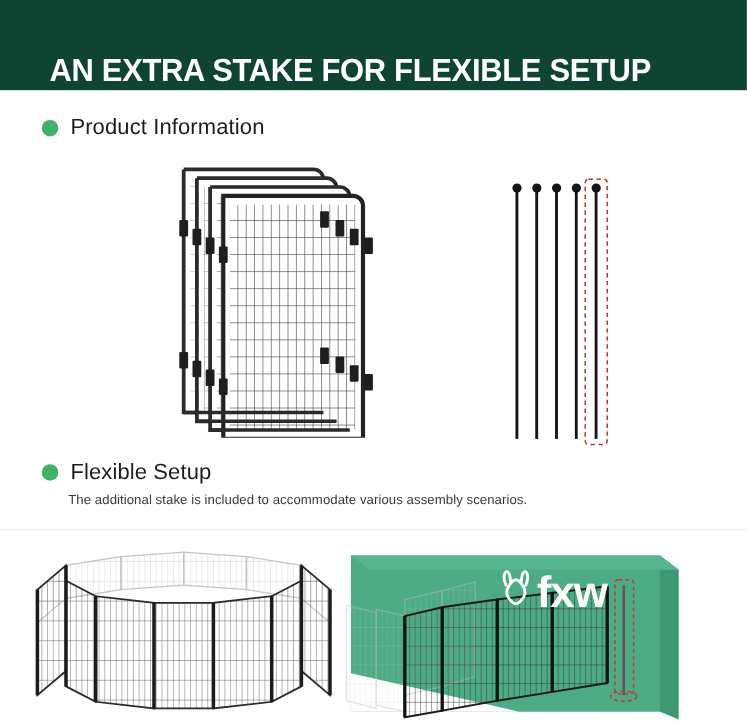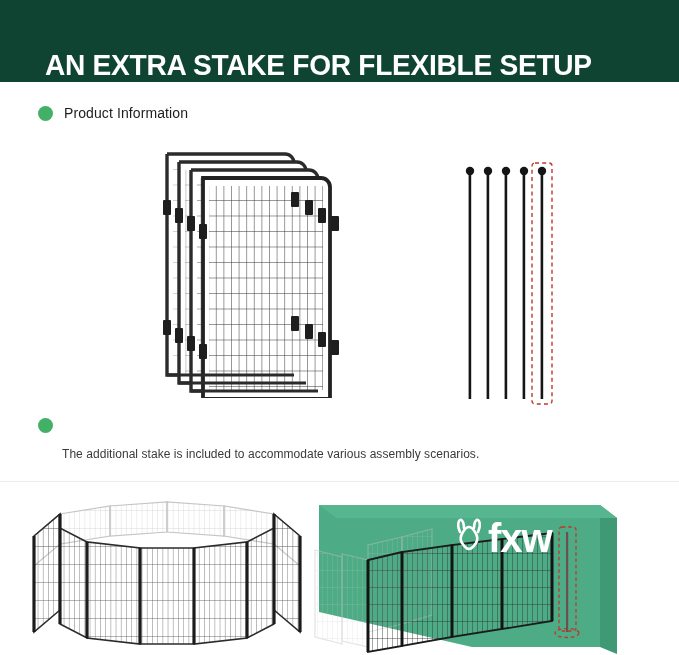--- a/index.html
+++ b/index.html
@@ -46,21 +46,21 @@
     gap: 11px;
   }
   .bullet-dot {
     width: 15px;
     height: 15px;
     border-radius: 50%;
     background: #43b068;
     flex: none;
   }
   .section-title {
-    font-size: 14px;
+    font-size: 20px;
     font-weight: normal;
     color: #1c1c1c;
     letter-spacing: 0.1px;
     white-space: nowrap;
   }
   .section-sub {
     position: absolute;
     font-size: 12px;
     color: #3a3a3a;
     letter-spacing: 0.05px;
@@ -192,20 +192,21 @@
     <g>
       <circle cx="80" cy="11" r="4.2" fill="#151515"></circle>
       <rect x="78.6" y="11" width="2.6" height="228" fill="#151515"></rect>
     </g>
     <rect x="70" y="3" width="20" height="241" rx="3" fill="none" stroke="#c0392b" stroke-width="1.4" stroke-dasharray="4 3.2"></rect>
   </svg>
 </div>
 
 <div class="section-head" id="head-flexible">
   <span class="bullet-dot"></span>
+  <span class="section-title">Flexible Setup</span>
 </div>
 <div class="section-sub" id="sub-flexible">The additional stake is included to accommodate various assembly scenarios.</div>
 
 <div id="section-divider"></div>
 
 <div class="figure" id="fig-octagon">
   <svg width="290" height="160" viewBox="0 0 290 160">
     <defs>
       <pattern id="meshO" width="5.2" height="18" patternUnits="userSpaceOnUse">
         <path d="M0 0 V18" stroke="#555555" stroke-width="0.8" fill="none"></path>

